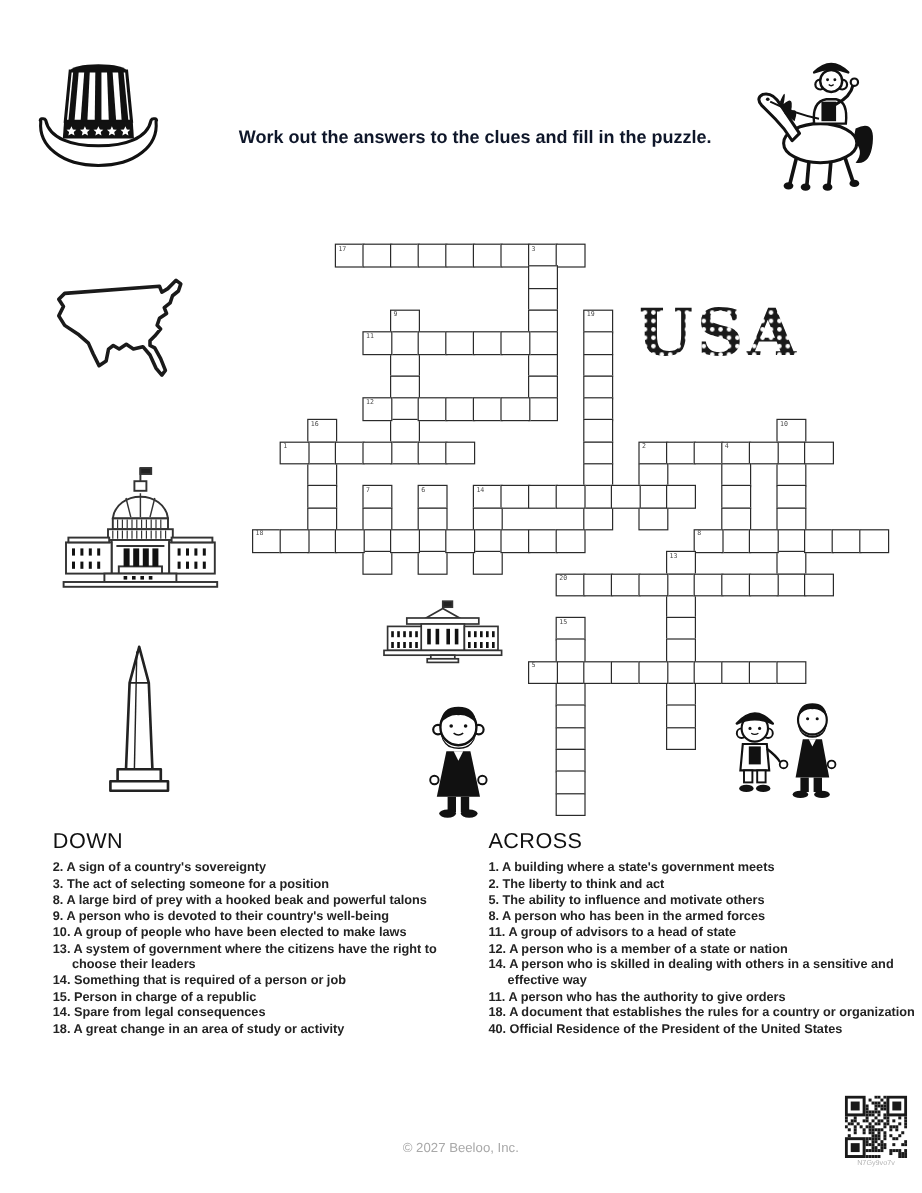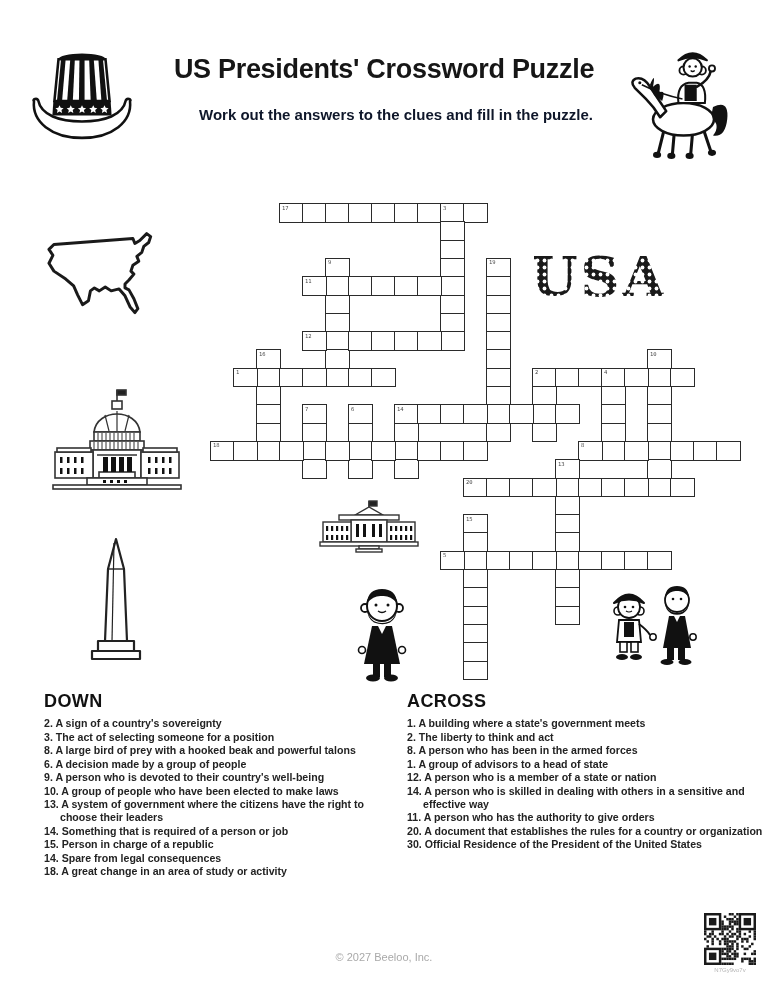--- a/index.html
+++ b/index.html
@@ -13,21 +13,21 @@
   
   #grid{left:210px;top:203px;width:531px;height:478px;}
   .cell{position:absolute;width:24.5px;height:19.8px;box-sizing:border-box;
         border:1.5px solid #2b2b2b;background:#fff;}
   .cellnum{position:absolute;top:0.5px;left:2px;font-size:5.5px;line-height:6px;
            color:#4a4a4a;font-family:"DejaVu Sans Mono",monospace;}
   
   .clue-col{top:691px;}
   #down-col{left:44px;width:352px;}
   #across-col{left:407px;width:356px;}
-  .clue-head{font-size:18px;font-weight:bold;letter-spacing:0.4px;color:#111;margin:0 0 5px 0;}
+  .clue-head{font-size:18px;font-weight:normal;letter-spacing:0.4px;color:#111;margin:0 0 5px 0;}
   .clue{font-size:10.6px;line-height:13px;font-weight:bold;color:#232323;
         padding-left:16px;text-indent:-16px;margin-bottom:0.5px;}
   
   .brand{left:27px;top:919px;display:flex;align-items:center;gap:8px;}
   .brand-name{font-size:28px;font-weight:bold;color:#0d0d0d;letter-spacing:-0.5px;}
   .copyright{left:0;top:951px;width:768px;text-align:center;font-size:11px;color:#a9a9a9;}
   #qr{left:704px;top:913px;width:52px;height:52px;}
   .qr-code-text{left:700px;top:967px;width:60px;text-align:center;font-size:6px;color:#b5b5b5;}
   svg{display:block;}
 </style>
@@ -50,21 +50,20 @@
         <path d="M28,54 l1.2,2.6 2.8,0.3 -2.1,1.9 0.6,2.8 -2.5,-1.5 -2.5,1.5 0.6,-2.8 -2.1,-1.9 2.8,-0.3 Z"></path>
         <path d="M39,54 l1.2,2.6 2.8,0.3 -2.1,1.9 0.6,2.8 -2.5,-1.5 -2.5,1.5 0.6,-2.8 -2.1,-1.9 2.8,-0.3 Z"></path>
         <path d="M50,54 l1.2,2.6 2.8,0.3 -2.1,1.9 0.6,2.8 -2.5,-1.5 -2.5,1.5 0.6,-2.8 -2.1,-1.9 2.8,-0.3 Z"></path>
         <path d="M61,54 l1.2,2.6 2.8,0.3 -2.1,1.9 0.6,2.8 -2.5,-1.5 -2.5,1.5 0.6,-2.8 -2.1,-1.9 2.8,-0.3 Z"></path>
         <path d="M72,54 l1.2,2.6 2.8,0.3 -2.1,1.9 0.6,2.8 -2.5,-1.5 -2.5,1.5 0.6,-2.8 -2.1,-1.9 2.8,-0.3 Z"></path>
       </g>
       <path d="M3,50 C1,70 20,86 50,86 C80,86 99,70 97,50 C99,48 94,47 93,49 C90,64 72,70 50,70 C28,70 10,64 7,49 C6,47 1,48 3,50 Z" fill="#fff" stroke="#111" stroke-width="2.5" stroke-linejoin="round"></path>
     </svg>
   </div>
 
-  <div class="abs title">US Presidents' Crossword Puzzle</div>
   <div class="abs subtitle">Work out the answers to the clues and fill in the puzzle.</div>
 
   <div class="abs" style="left:625px;top:40px;width:115px;height:122px;">
     <svg viewBox="0 0 112 120" width="115" height="122">
 
       <path d="M86,66 Q102,58 100,78 Q98,96 86,94 Q94,84 84,76 Z" fill="#111"></path>
 
       <g stroke="#111" stroke-width="3" fill="none" stroke-linecap="round">
         <path d="M38,88 L32,112"></path>
           <path d="M48,90 L46,113"></path>
@@ -462,43 +461,43 @@
       <div class="cell" style="left: 414px; top: 347.7px;"></div>
       <div class="cell" style="left: 437px; top: 347.7px;"></div>
     </div>
 
   <div id="down-col" class="abs clue-col">
     <div class="clue-head">DOWN</div>
     <div id="down-list">
         <div class="clue">2. A sign of a country's sovereignty</div>
         <div class="clue">3. The act of selecting someone for a position</div>
         <div class="clue">8. A large bird of prey with a hooked beak and powerful talons</div>
-        <div class="clue">6. A decision made by a group of people</div>
         <div class="clue">9. A person who is devoted to their country's well-being</div>
         <div class="clue">10. A group of people who have been elected to make laws</div>
         <div class="clue">13. A system of government where the citizens have the right to choose their leaders</div>
         <div class="clue">14. Something that is required of a person or job</div>
         <div class="clue">15. Person in charge of a republic</div>
         <div class="clue">14. Spare from legal consequences</div>
         <div class="clue">18. A great change in an area of study or activity</div>
       </div>
   </div>
 
   <div id="across-col" class="abs clue-col">
     <div class="clue-head">ACROSS</div>
     <div id="across-list">
         <div class="clue">1. A building where a state's government meets</div>
         <div class="clue">2. The liberty to think and act</div>
+        <div class="clue">5. The ability to influence and motivate others</div>
         <div class="clue">8. A person who has been in the armed forces</div>
-        <div class="clue">1. A group of advisors to a head of state</div>
+        <div class="clue">11. A group of advisors to a head of state</div>
         <div class="clue">12. A person who is a member of a state or nation</div>
         <div class="clue">14. A person who is skilled in dealing with others in a sensitive and effective way</div>
         <div class="clue">11. A person who has the authority to give orders</div>
-        <div class="clue">20. A document that establishes the rules for a country or organization</div>
-        <div class="clue">30. Official Residence of the President of the United States</div>
+        <div class="clue">18. A document that establishes the rules for a country or organization</div>
+        <div class="clue">40. Official Residence of the President of the United States</div>
       </div>
   </div>
 
 
   <div class="abs copyright">© 2027 Beeloo, Inc.</div>
 
   <svg id="qr" class="abs" viewBox="0 0 52 52">
       <rect x="24.76" y="0.00" width="2.48" height="2.48" fill="#1a1a1a"></rect>
       <rect x="27.24" y="0.00" width="2.48" height="2.48" fill="#1a1a1a"></rect>
       <rect x="32.19" y="0.00" width="2.48" height="2.48" fill="#1a1a1a"></rect>

